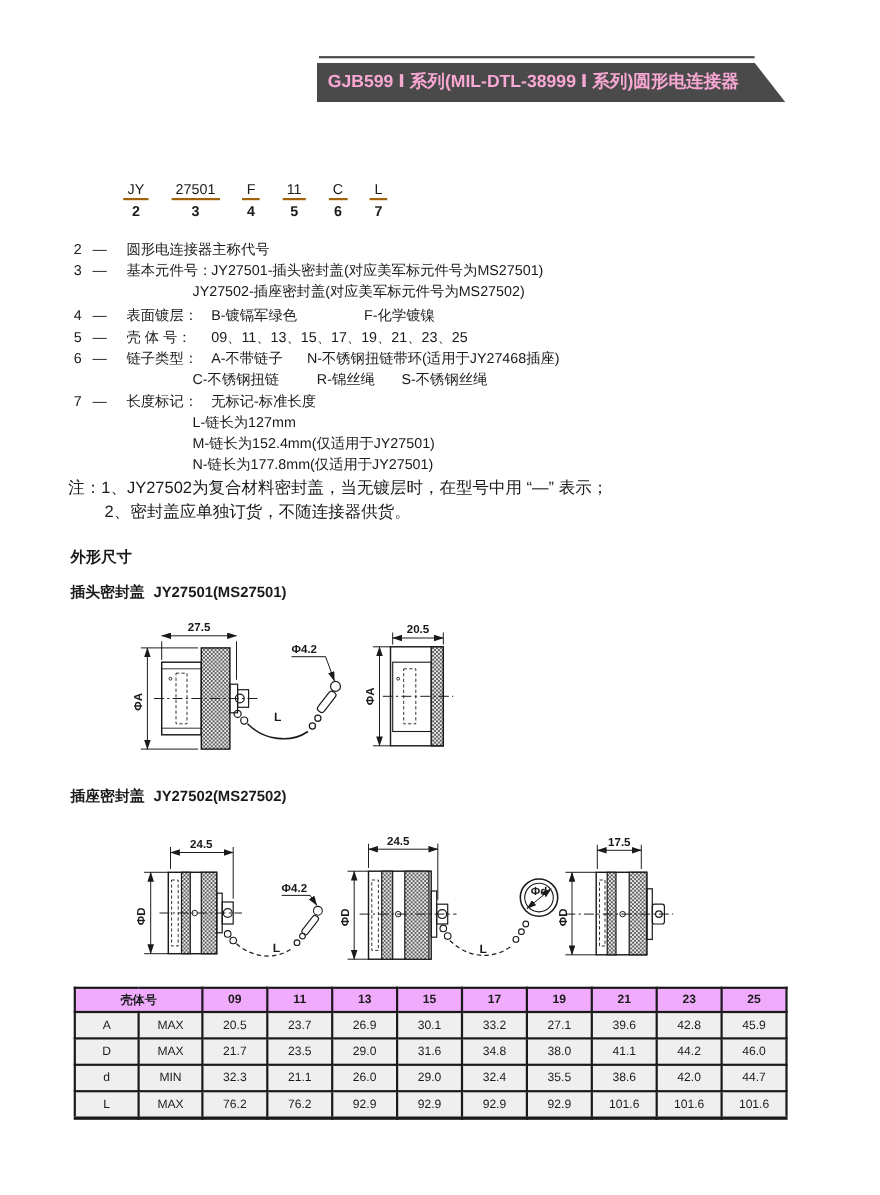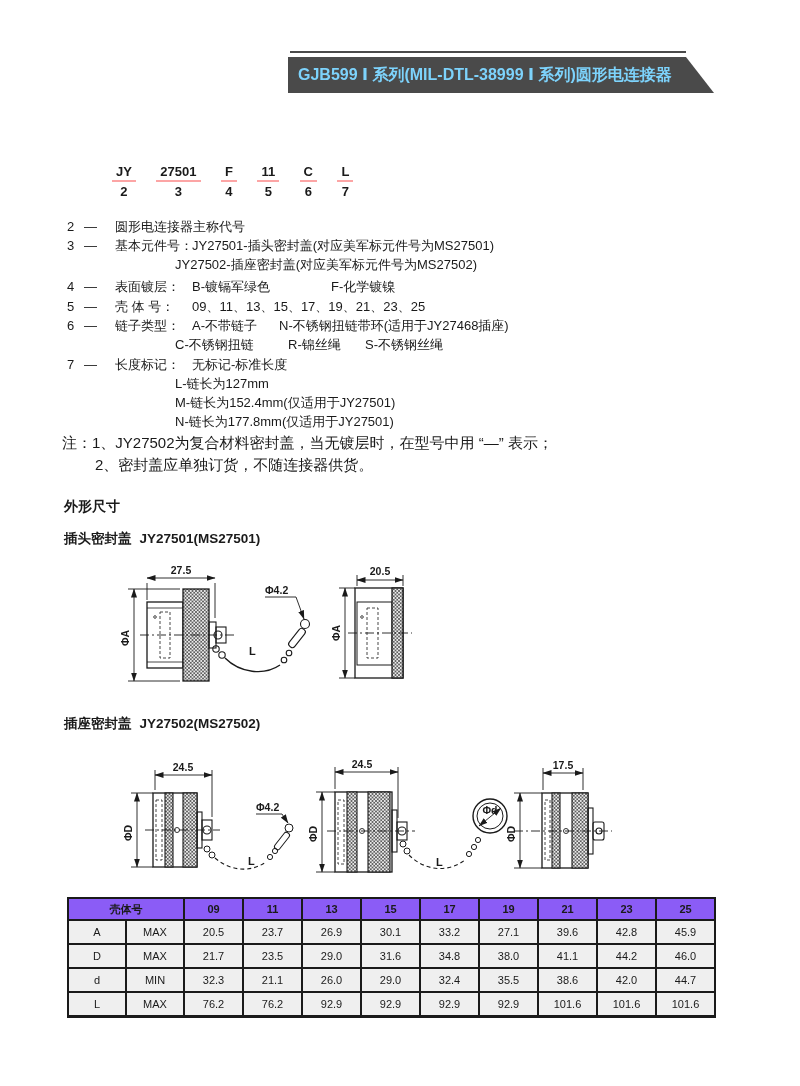--- a/index.html
+++ b/index.html
@@ -3,27 +3,27 @@
 <meta charset="utf-8">
 <style>
   html,body{margin:0;padding:0;background:#fff;}
   .page{position:relative;width:800px;height:1086px;background:#ffffff;overflow:hidden;
         font-family:"Liberation Sans","DejaVu Sans",sans-serif;color:#1a1a1a;}
   .abs{position:absolute;}
   
   .top-rule{position:absolute;left:290px;top:51px;width:396px;height:2px;background:#4a4a4a;}
   .banner{position:absolute;left:288px;top:57px;width:426px;height:36px;background:#4a4a4a;
           clip-path:polygon(0 0,398px 0,100% 100%,0 100%);}
-  .banner span{display:block;color:#7dd3fc;font-weight:bold;font-size:16px;line-height:36px;
+  .banner span{display:block;color:#f9a8d4;font-weight:bold;font-size:16px;line-height:36px;
           padding-left:10px;white-space:nowrap;}
   .sec-title{position:absolute;left:64px;top:131px;font-size:15px;font-weight:bold;margin:0;}
   
   .code-row{position:absolute;left:112px;top:164px;white-space:nowrap;}
   .seg{display:inline-block;text-align:center;vertical-align:top;margin-right:16px;}
-  .seg .code{font-size:13px;font-weight:bold;padding:0 4px 1px 4px;border-bottom:2px solid #fca5a5;}
+  .seg .code{font-size:13px;font-weight:normal;padding:0 4px 1px 4px;border-bottom:2px solid #a16207;}
   .seg .num{font-size:13px;font-weight:bold;padding-top:2px;}
   
   .leg-row{position:absolute;left:67px;font-size:13px;white-space:nowrap;}
   .leg-row .n{display:inline-block;width:17px;}
   .leg-row .d{display:inline-block;width:14px;margin-right:17px;}
   .leg-row .lab{display:inline-block;width:77px;}
   .cont{display:inline-block;}
   .w87{width:87px;} .w113{width:113px;} .w77{width:77px;} .w139{width:139px;}
   .indent{padding-left:108px;}
   
@@ -33,21 +33,21 @@
   .cap-label{position:absolute;font-size:13.5px;font-weight:bold;white-space:nowrap;}
   .cap-label .part{font-weight:bold;margin-left:8px;}
   
   svg text{font-family:"Liberation Sans","DejaVu Sans",sans-serif;fill:#1a1a1a;}
   .dimtxt{font-size:10.5px;font-weight:bold;}
   .ltxt{font-size:11px;font-weight:bold;}
   
   .tbl{position:absolute;left:67px;top:897px;border-collapse:collapse;table-layout:fixed;}
   .tbl td{border:2px solid #1a1a1a;text-align:center;vertical-align:middle;
           font-size:11px;height:22px;padding:0;background:#efefef;}
-  .tbl tr.hd td{background:#8b5cf6;font-weight:bold;height:20px;}
+  .tbl tr.hd td{background:#f0abfc;font-weight:bold;height:20px;}
   .tbl{border:2px solid #1a1a1a;border-bottom:3px solid #1a1a1a;}
 </style>
 </head>
 <body>
 
 <div class="page">
 
   <div class="top-rule"></div>
   <div class="banner">
     <span>GJB599 Ⅰ 系列(MIL-DTL-38999 Ⅰ 系列)圆形电连接器</span>

